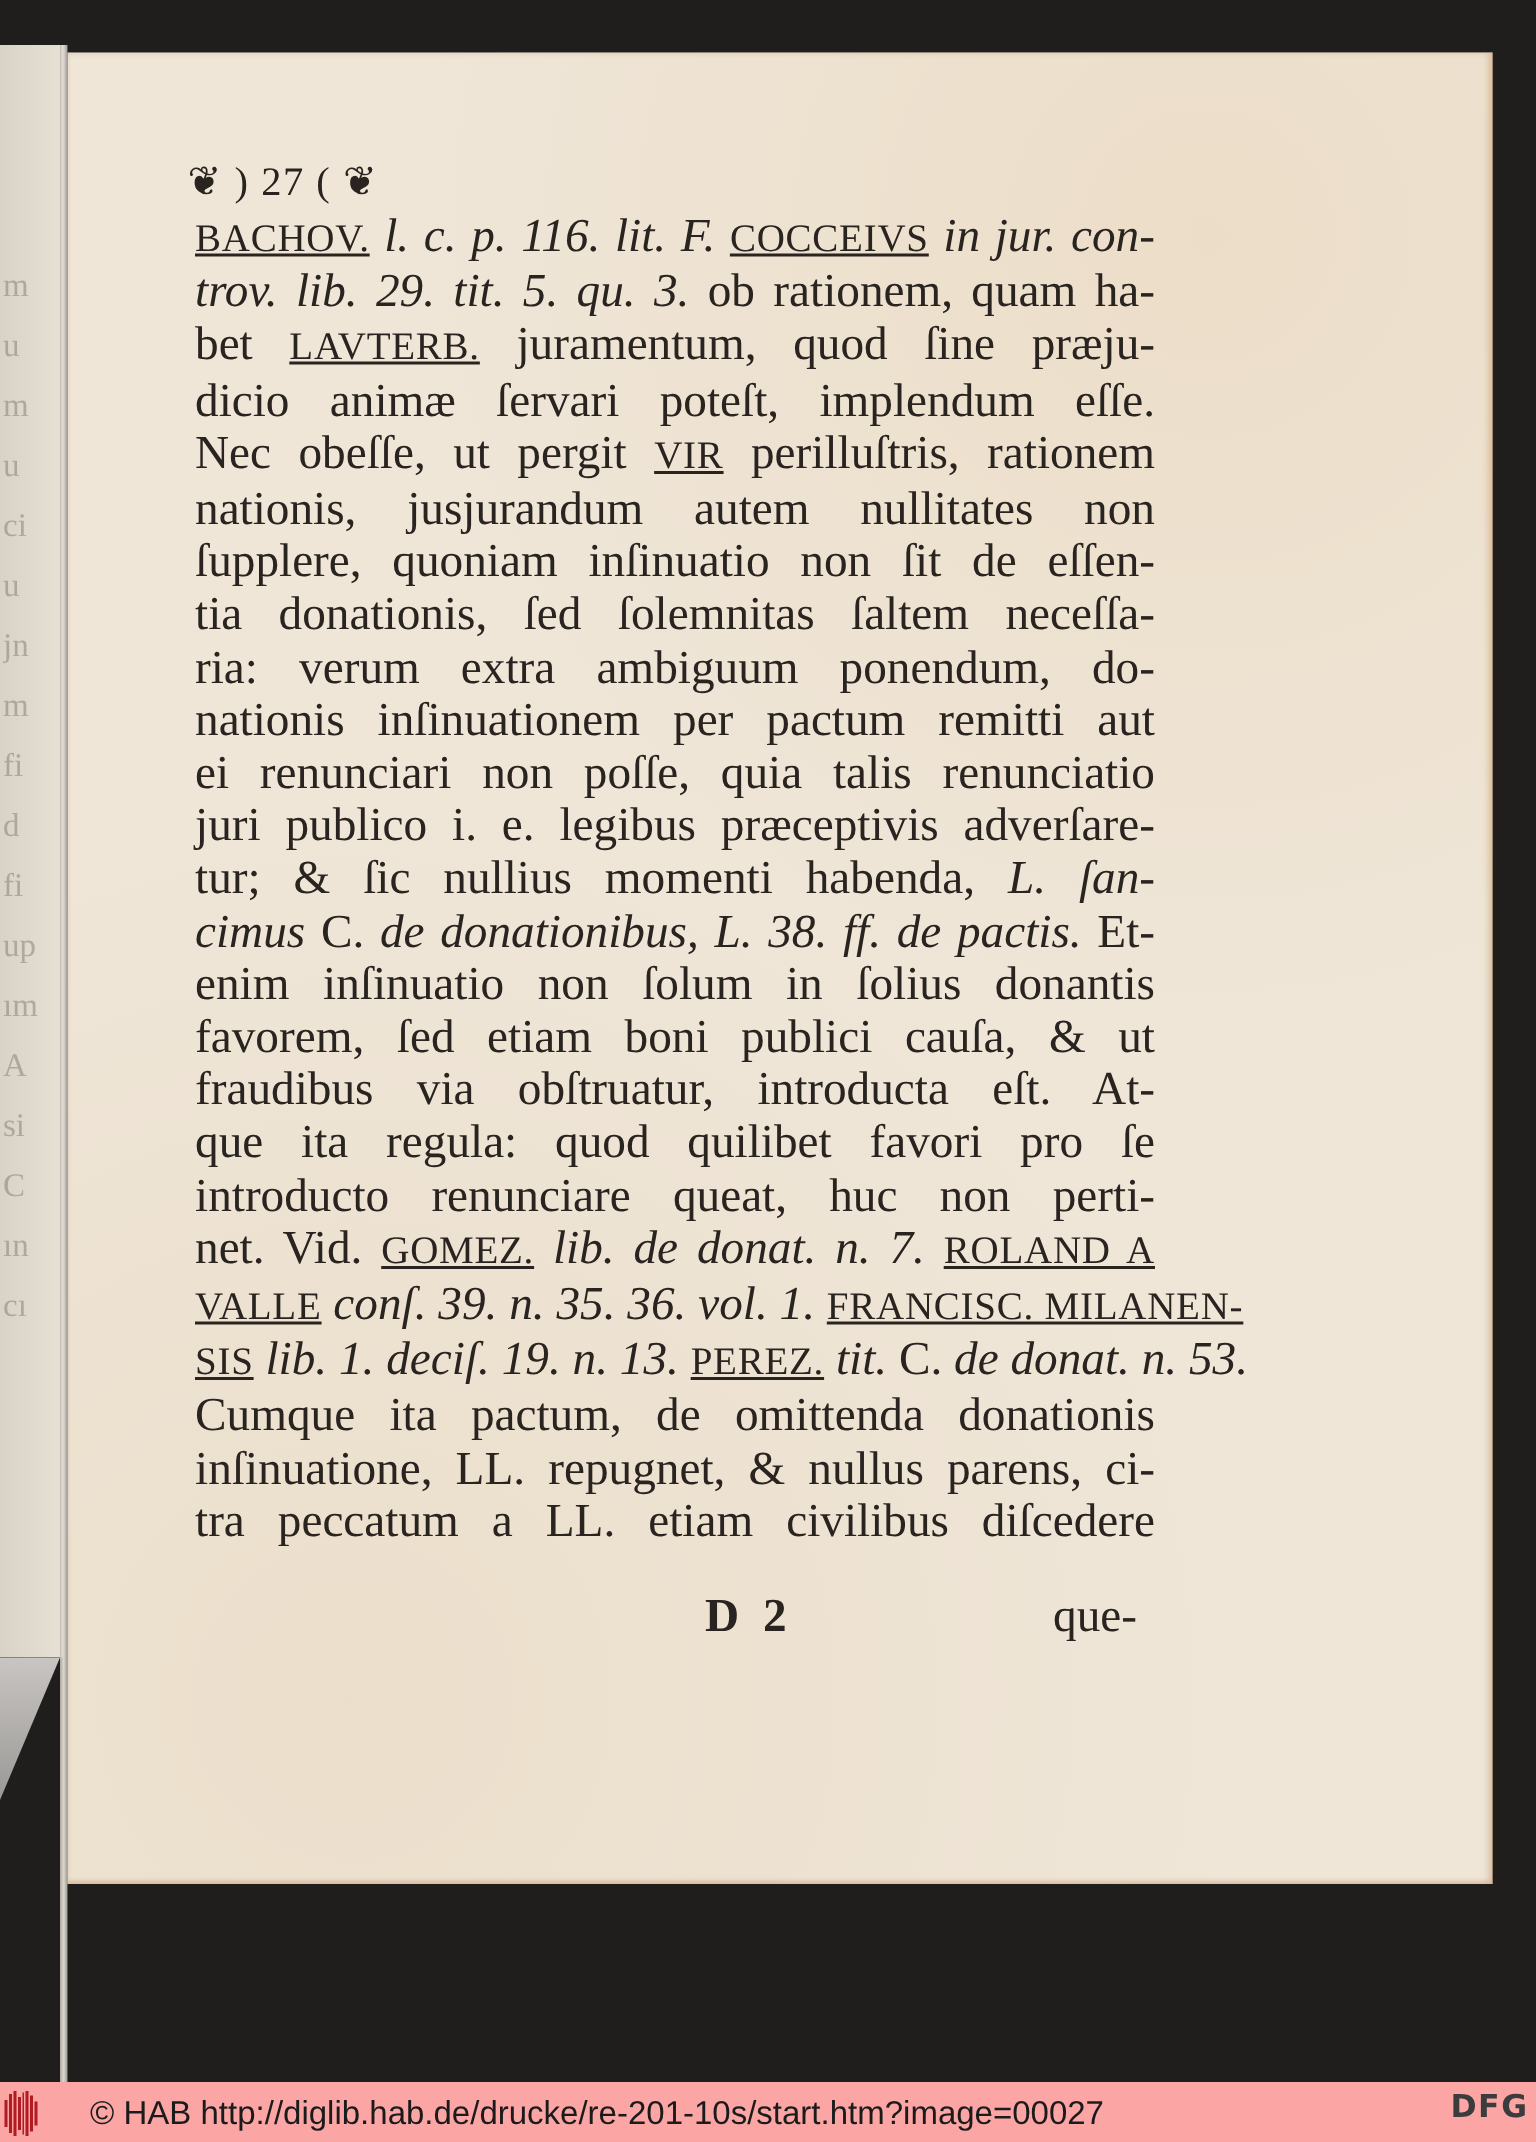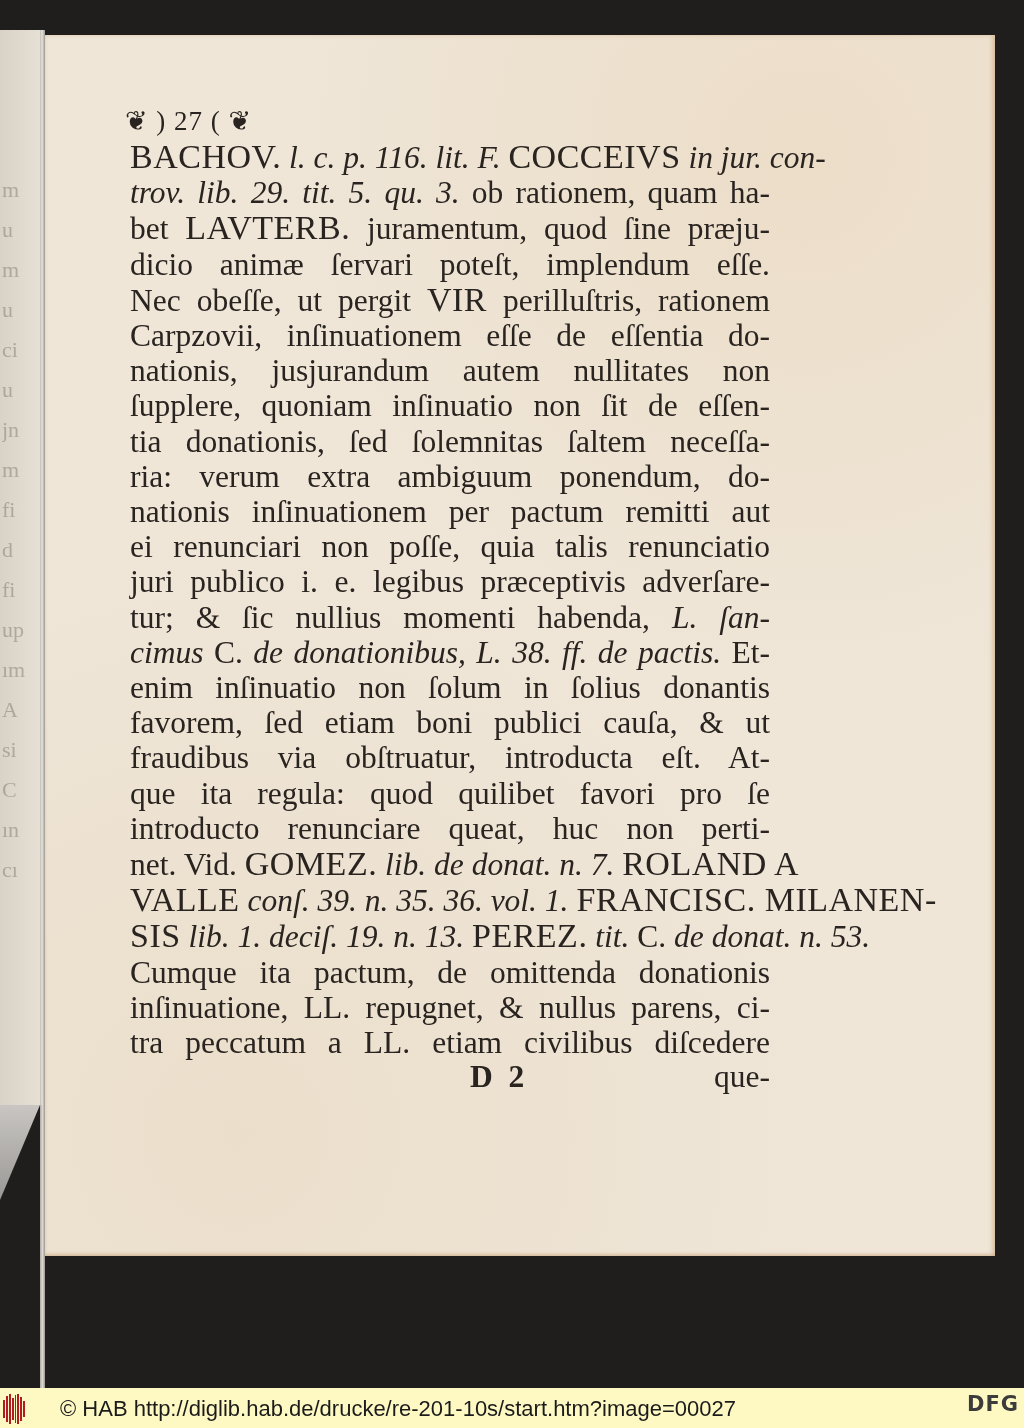--- a/index.html
+++ b/index.html
@@ -83,49 +83,49 @@
       letter-spacing: 1px;
       margin-left: -5px;
     }
     .line {
       font-size: 31.5px;
       line-height: 35.2px;
       white-space: nowrap;
       text-align: justify;
       text-align-last: justify;
     }
-    .sc { font-variant: small-caps; font-size: 34px; letter-spacing: 0.5px; }
+    .sc { font-variant: small-caps; font-size: 26px; letter-spacing: 0.5px; text-decoration: underline; }
     .it { font-style: italic; }
     .signature-line {
       position: absolute;
       left: 85px;
       top: 1024px;
       width: 640px;
       font-size: 31.5px;
       color: #2a2420;
       height: 36px;
     }
     .signature {
       position: absolute;
       left: 340px;
       font-weight: bold;
       letter-spacing: 4px;
     }
     .catchword {
       position: absolute;
-      right: 0;
+      right: 12px;
       margin-left: 46px;
     }
     .footer-bar {
       position: absolute;
       left: 0;
       top: 1388px;
       width: 1024px;
       height: 40px;
-      background: #fef9c3;
+      background: #fca5a5;
       display: flex;
       align-items: center;
     }
     .hab-logo {
       position: absolute;
       left: 3px;
       top: 6px;
       width: 22px;
       height: 30px;
       display: flex;
@@ -186,21 +186,20 @@
 
   <div class="page">
     <div class="text-block">
       <div class="running-head">❦ ) 27 ( ❦</div>
       <div id="lines">
           <div class="line"><span class="sc">BACHOV.</span><span class="it"> l. c. p. 116. lit. F. </span><span class="sc">COCCEIVS</span><span class="it"> in jur. con-</span></div>
           <div class="line"><span class="it">trov. lib. 29. tit. 5. qu. 3. </span><span>ob rationem, quam ha-</span></div>
           <div class="line"><span>bet </span><span class="sc">LAVTERB.</span><span> juramentum, quod ſine præju-</span></div>
           <div class="line"><span>dicio animæ ſervari poteſt, implendum eſſe.</span></div>
           <div class="line"><span>Nec obeſſe, ut pergit </span><span class="sc">VIR</span><span> perilluſtris, rationem</span></div>
-          <div class="line"><span>Carpzovii, inſinuationem eſſe de eſſentia do-</span></div>
           <div class="line"><span>nationis, jusjurandum autem nullitates non</span></div>
           <div class="line"><span>ſupplere, quoniam inſinuatio non ſit de eſſen-</span></div>
           <div class="line"><span>tia donationis, ſed ſolemnitas ſaltem neceſſa-</span></div>
           <div class="line"><span>ria: verum extra ambiguum ponendum, do-</span></div>
           <div class="line"><span>nationis inſinuationem per pactum remitti aut</span></div>
           <div class="line"><span>ei renunciari non poſſe, quia talis renunciatio</span></div>
           <div class="line"><span>juri publico i. e. legibus præceptivis adverſare-</span></div>
           <div class="line"><span>tur; &amp; ſic nullius momenti habenda, </span><span class="it">L. ſan-</span></div>
           <div class="line"><span class="it">cimus </span><span>C. </span><span class="it">de donationibus, L. 38. ff. de pactis.</span><span> Et-</span></div>
           <div class="line"><span>enim inſinuatio non ſolum in ſolius donantis</span></div>

